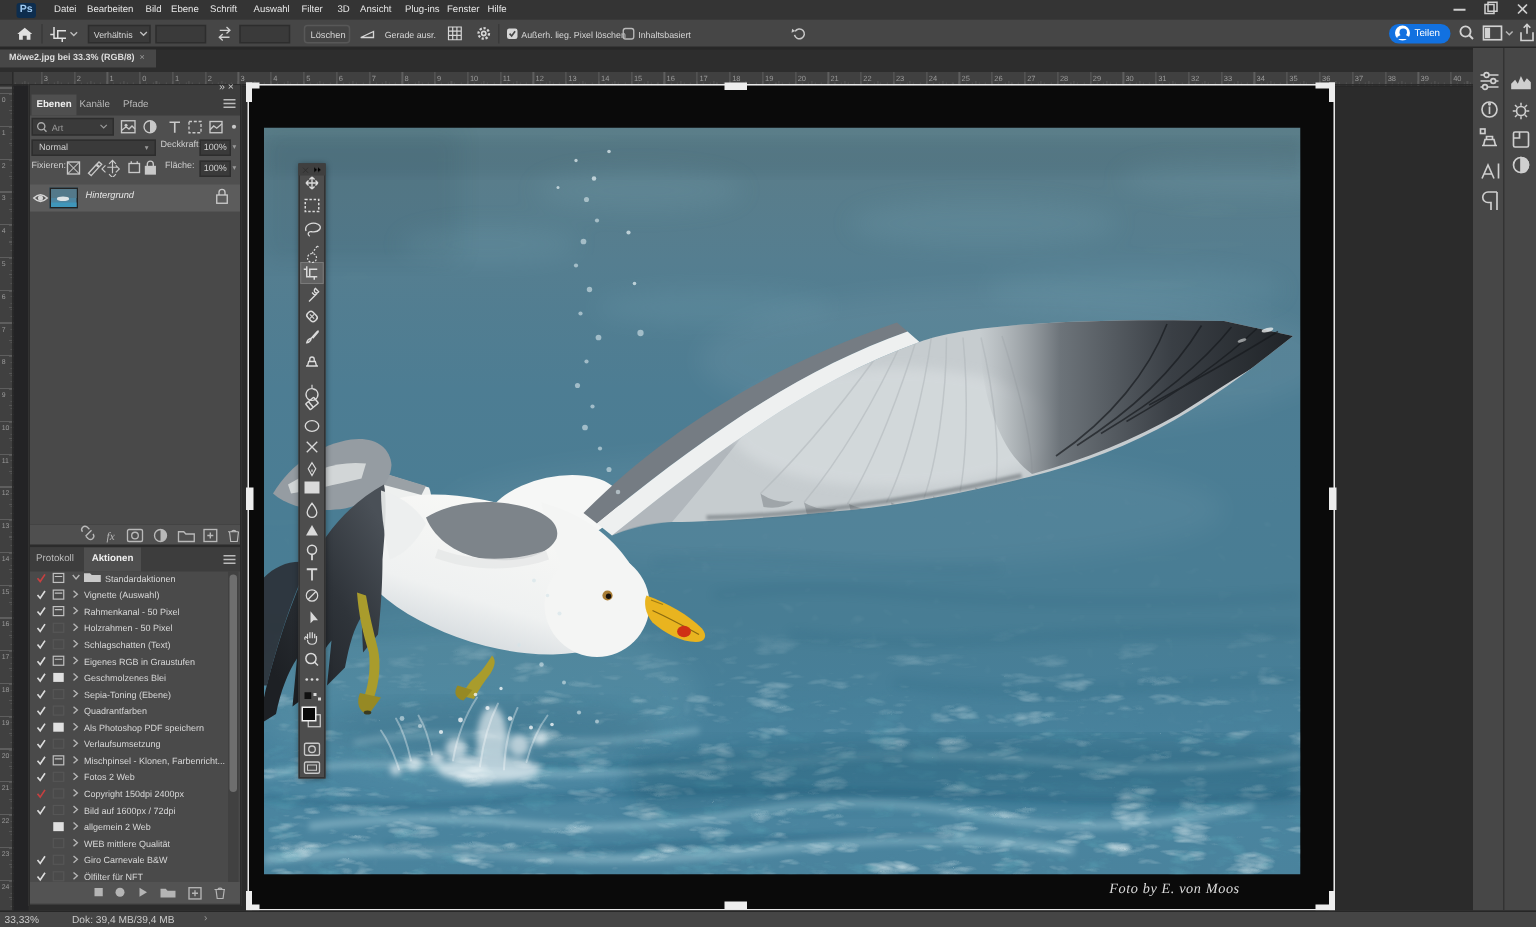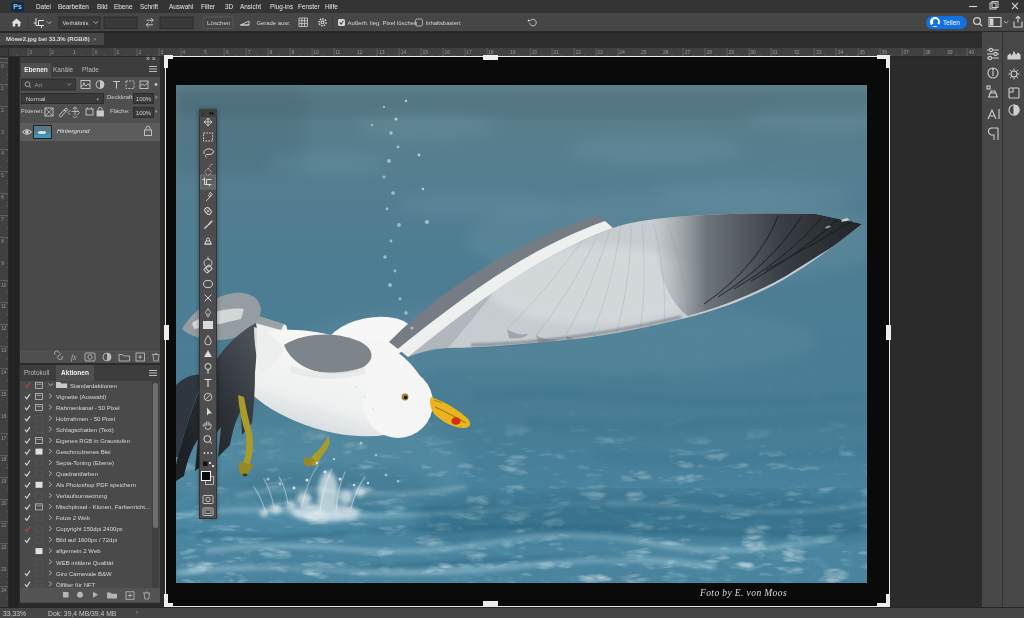--- a/index.html
+++ b/index.html
@@ -472,21 +472,21 @@
         <circle cx="197" cy="324" r="1.4"></circle>
 <circle cx="92" cy="394" r="1.6"></circle>
         <circle cx="104" cy="399" r="1.4"></circle>
         <circle cx="210" cy="390" r="1.4"></circle>
         <circle cx="222" cy="396" r="1.3"></circle>
 <circle cx="170" cy="345" r="1.3"></circle>
         <circle cx="185" cy="358" r="1.5"></circle>
         <circle cx="200" cy="370" r="1.3"></circle>
 </g>
 </svg>
-<div class="abs" id="fototext" style="left:700px;top:588px;width:166px;height:13px;color:#dcdcdc;font-size:9.5px;font-style:italic;font-family:'Liberation Serif',serif;text-align:left;letter-spacing:0.4px;">Foto by E. von Moos</div>
+<div class="abs" id="fototext" style="left:700px;top:588px;width:166px;height:13px;color:#dcdcdc;font-size:9.5px;font-style:italic;font-family:'Liberation Serif',serif;text-align:center;letter-spacing:0.4px;">Foto by E. von Moos</div>
 
 <div class="abs" style="left:483px;top:55px;width:15px;height:5px;background:#ededed;"></div>
 <div class="abs" style="left:483px;top:601px;width:15px;height:5px;background:#ededed;"></div>
 <div class="abs" style="left:886px;top:325px;width:5px;height:15px;background:#ededed;"></div>
 <div class="abs" style="left:164px;top:325px;width:5px;height:15px;background:#ededed;"></div>
 <div class="abs" style="left:877px;top:55px;width:13px;height:13px;background:transparent;border-top:4px solid #ededed;border-right:4px solid #ededed;"></div>
 <div class="abs" style="left:877px;top:594px;width:13px;height:13px;background:transparent;border-bottom:4px solid #ededed;border-right:4px solid #ededed;"></div>
 <div class="abs" style="left:164px;top:55px;width:9px;height:13px;background:transparent;border-top:4px solid #ededed;border-left:4px solid #ededed;"></div>
 <div class="abs" style="left:164px;top:594px;width:9px;height:13px;background:transparent;border-bottom:4px solid #ededed;border-left:4px solid #ededed;"></div>
 

